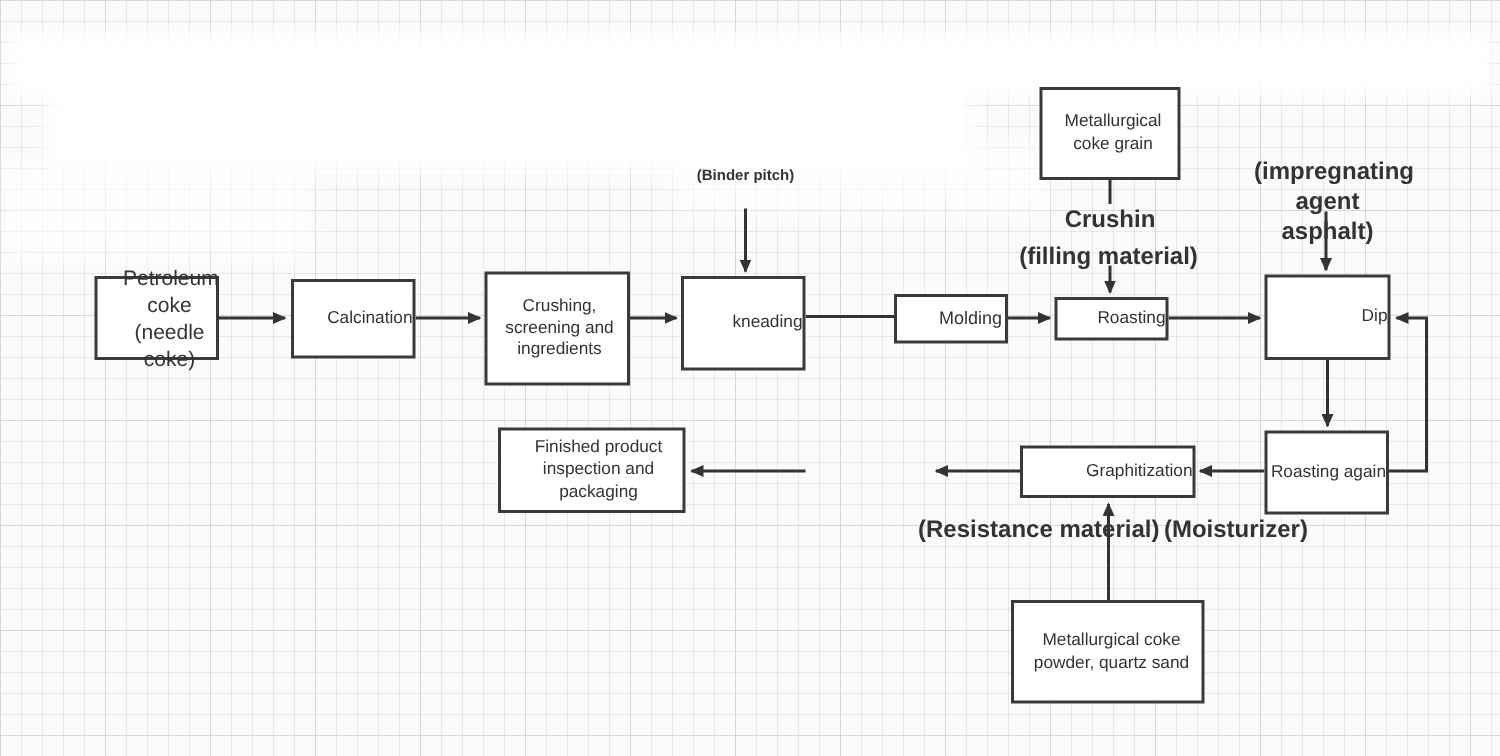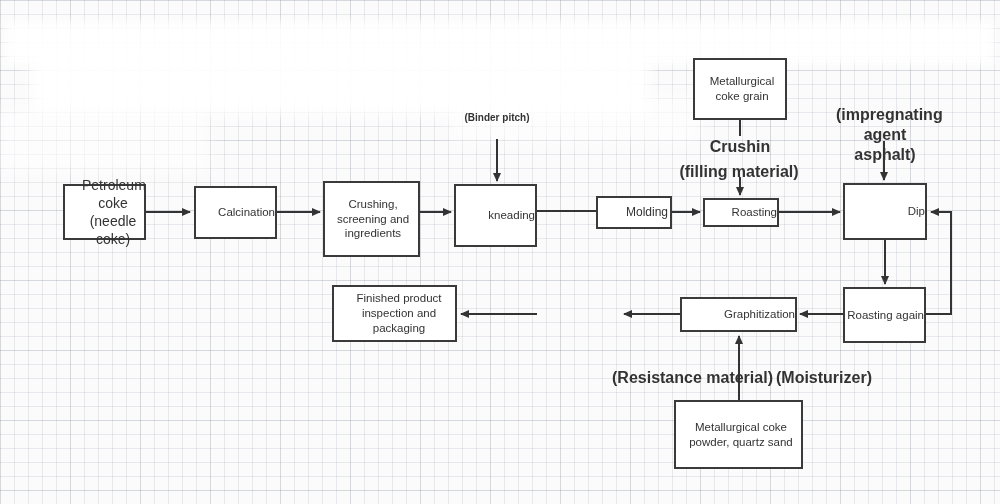--- a/index.html
+++ b/index.html
@@ -112,18 +112,18 @@
     <span class="lbl">Finished product inspection and packaging</span>
   </div>
   <div class="node node-powder" style="left:674px;top:400px;width:129px;height:69px;">
     <span class="lbl">Metallurgical coke powder, quartz sand</span>
   </div>
 
   <div class="anno anno-binder" style="left:407px;top:112px;width:180px;">(Binder pitch)</div>
   <div class="anno" style="left:690px;top:137px;width:100px;">Crushin</div>
   <div class="anno" style="left:664px;top:162px;width:150px;">(filling material)</div>
   <div class="anno" style="left:836px;top:105px;width:98px;">(impregnating agent asphalt)</div>
-  <div class="anno anno-resist" style="left:612px;top:368px;">
+  <div class="anno anno-resist" style="left:612px;top:344px;">
     <span>(Resistance material)</span>
     <span>(Moisturizer)</span>
   </div>
 
 </div>
 
 </body></html>

